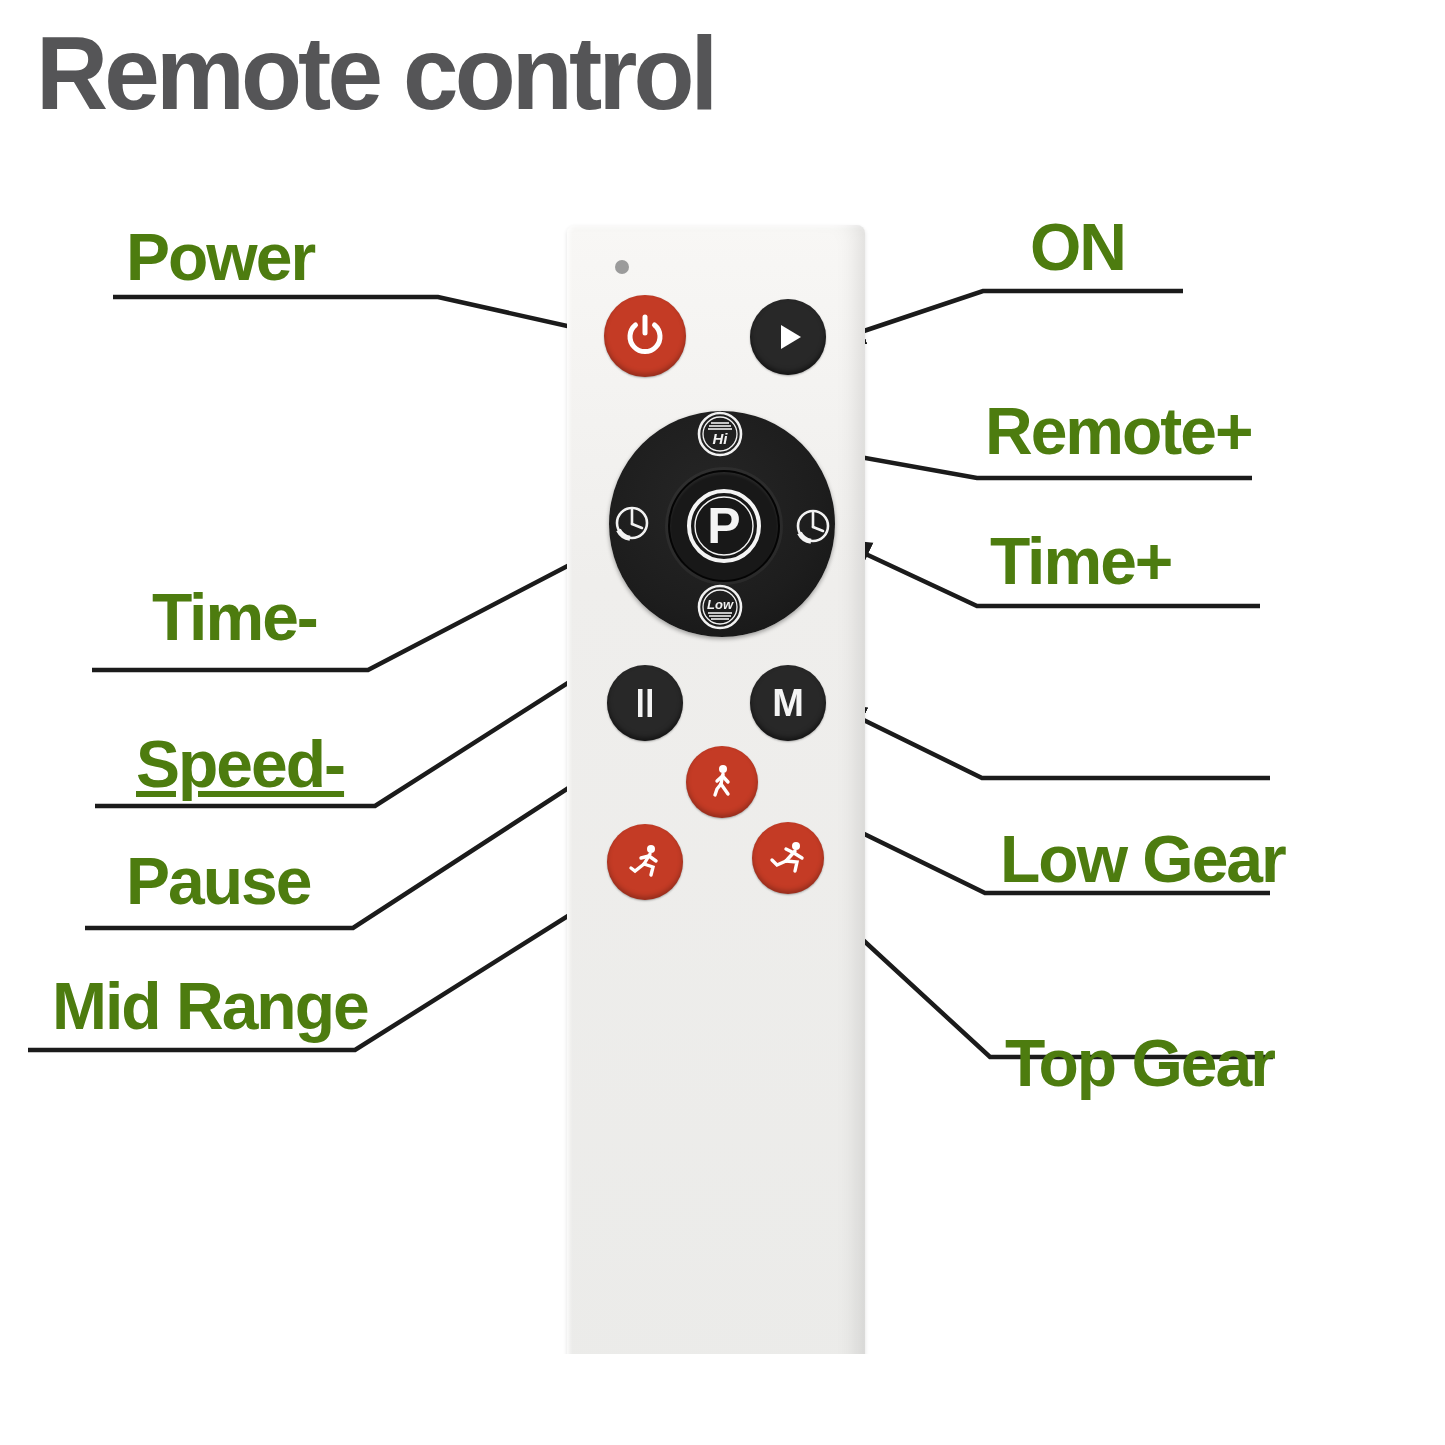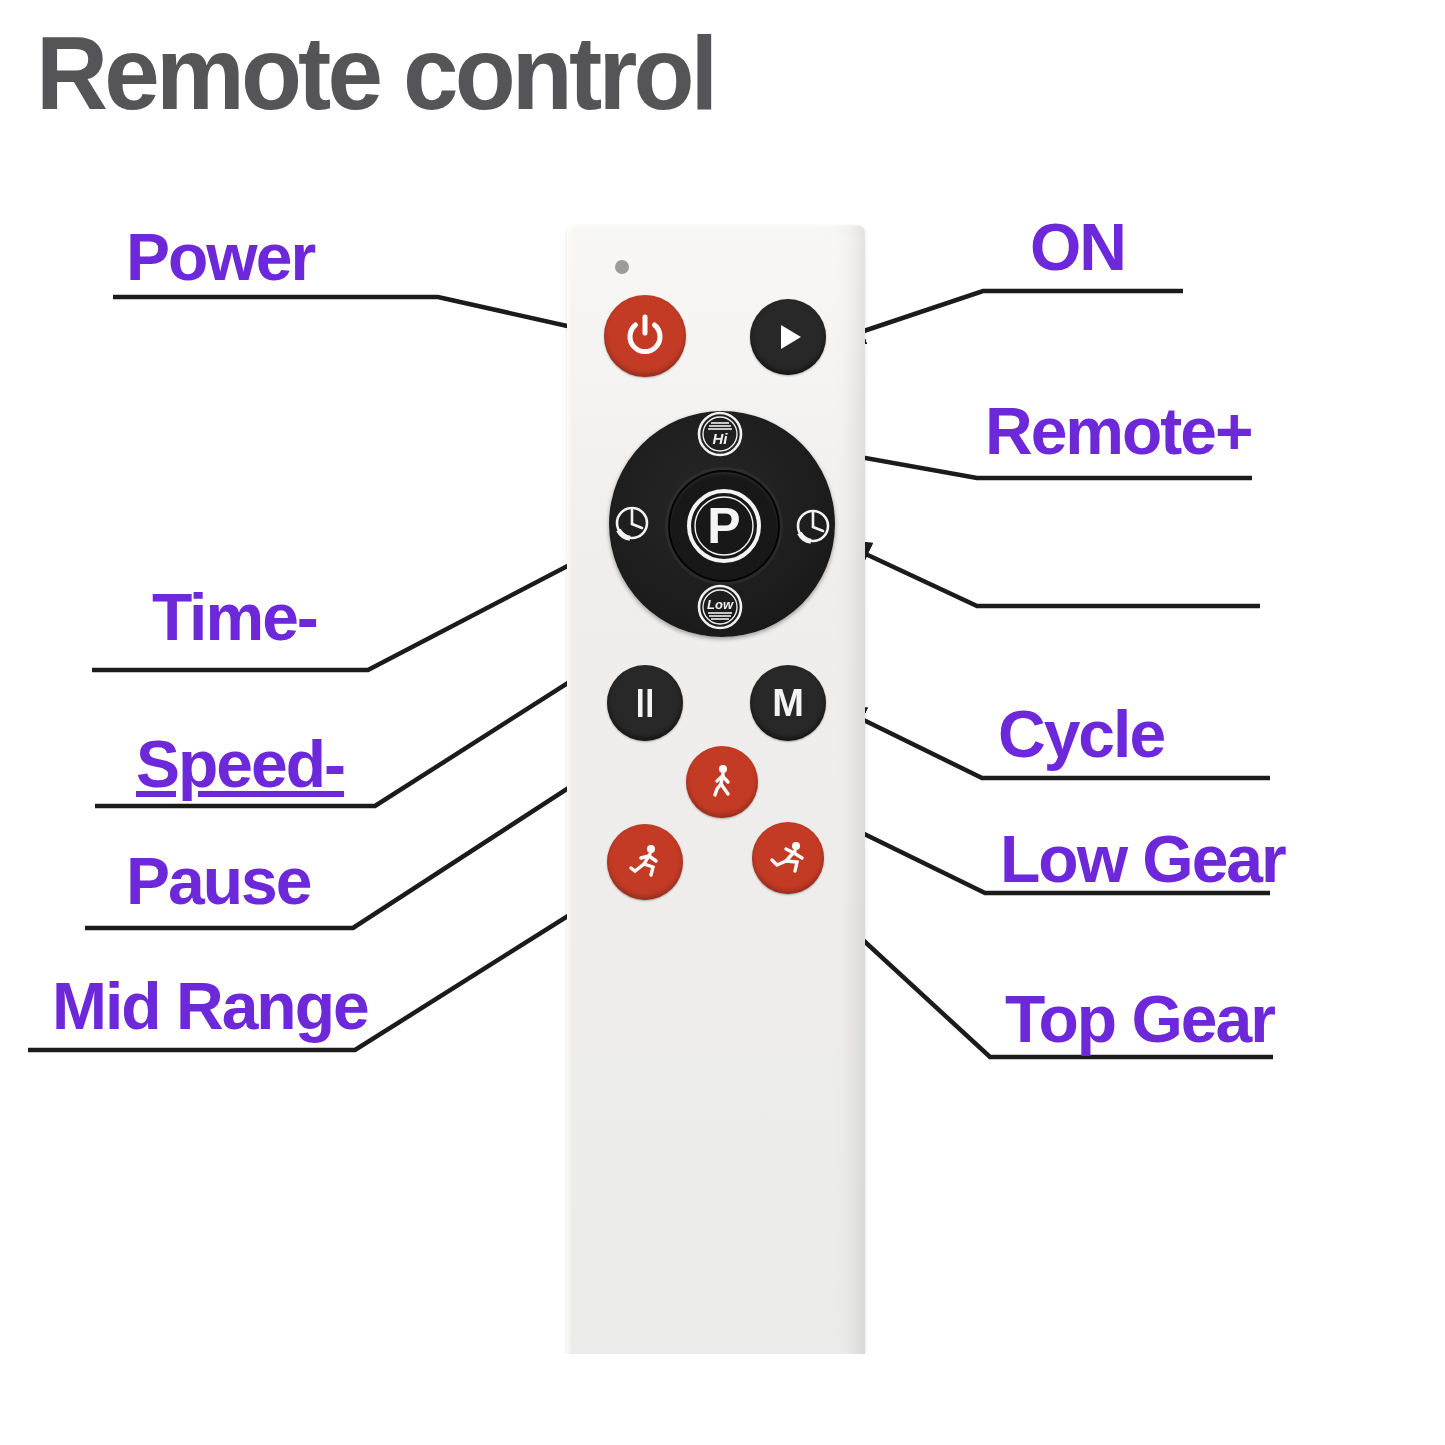--- a/index.html
+++ b/index.html
@@ -7,21 +7,21 @@
     position:relative;width:1445px;height:1354px;background:#ffffff;overflow:hidden;
     font-family:"Liberation Sans",sans-serif;
   }
   .title{
     position:absolute;left:36px;top:14px;margin:0;
     font-size:104px;font-weight:bold;letter-spacing:-4px;color:#555557;
     transform:scaleX(0.96);transform-origin:left top;white-space:nowrap;
   }
   .callout{
     position:absolute;font-size:66px;font-weight:bold;letter-spacing:-2px;
-    color:#6d28d9;line-height:1;white-space:nowrap;
+    color:#4d7c0f;line-height:1;white-space:nowrap;
   }
   .leaders{position:absolute;left:0;top:0;width:1445px;height:1445px;pointer-events:none;}
   .leaders polyline{fill:none;stroke:#1b1b1b;stroke-width:4.5px;}
   
   .remote{
     position:absolute;left:567px;top:225px;width:298px;height:1188px;
     background:linear-gradient(180deg,#f8f7f5 0%,#efeeec 30%,#ebebe9 100%);
     border-radius:8px;
     box-shadow:inset -20px 0 26px -16px rgba(0,0,0,0.13),
                inset 2px 2px 4px rgba(255,255,255,0.9),
@@ -187,21 +187,21 @@
           <path d="M -2,3 L 9,4 L 7,13"></path>
           <path d="M -2,3 L -11,7 L -16,2"></path>
         </g>
       </svg>
     </div>
   </div>
 
   <div class="callout" style="left:126px;top:224px;">Power</div>
   <div class="callout" style="left:1030px;top:214px;">ON</div>
   <div class="callout" style="left:985px;top:398px;">Remote+</div>
+  <div class="callout" style="left:990px;top:528px;">Time+</div>
   <div class="callout" style="left:152px;top:584px;">Time-</div>
   <div class="callout" style="left:136px;top:731px;text-decoration:underline;">Speed-</div>
   <div class="callout" style="left:126px;top:848px;">Pause</div>
   <div class="callout" style="left:52px;top:973px;">Mid Range</div>
-  <div class="callout" style="left:998px;top:701px;">Cycle</div>
   <div class="callout" style="left:1000px;top:826px;text-align:center;">Low Gear</div>
-  <div class="callout" style="left:1005px;top:986px;text-align:center;">Top Gear</div>
+  <div class="callout" style="left:1005px;top:1030px;text-align:center;">Top Gear</div>
 
 </div>
 
 </body></html>

